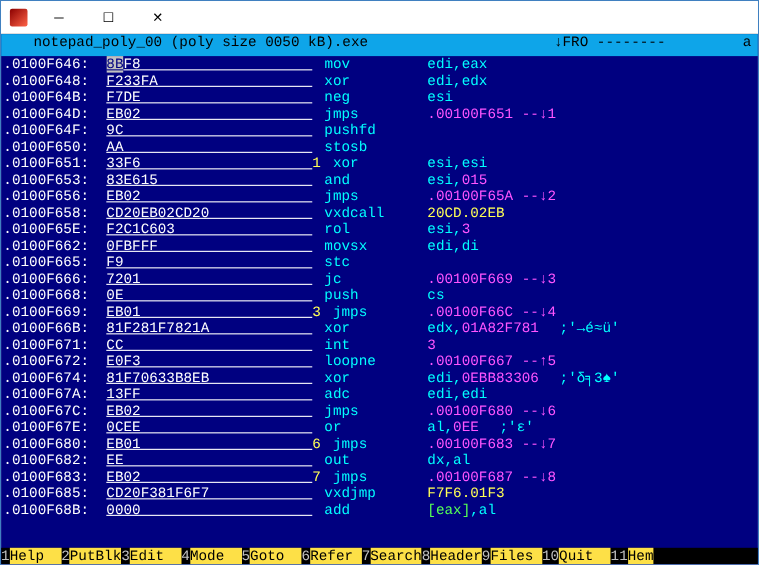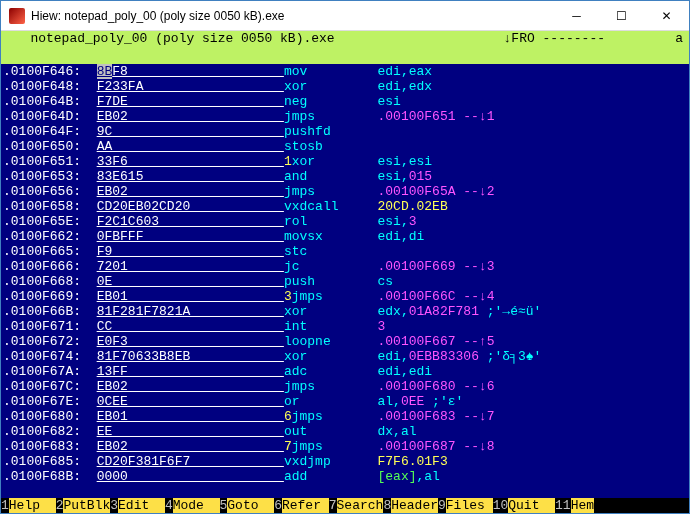--- a/index.html
+++ b/index.html
@@ -4,44 +4,43 @@
 <style>
 * { margin: 0; padding: 0; box-sizing: border-box; }
 body { font-family: Consolas, 'Courier New', monospace; font-size: 13px; background: #fff; width: 690px; height: 514px; overflow: hidden; }
 .window { width: 690px; height: 514px; border: 1px solid #4080c0; display: flex; flex-direction: column; }
 .titlebar { height: 30px; background: #fff; display: flex; align-items: center; padding-left: 8px; border-bottom: 1px solid #ddd; }
 .titlebar-icon { width: 16px; height: 16px; background: linear-gradient(135deg,#8b0000,#ff6347); margin-right: 6px; border-radius: 2px; }
 .titlebar-text { font-family: 'Segoe UI', sans-serif; font-size: 12px; color: #000; flex: 1; }
 .win-controls { display: flex; height: 100%; }
 .win-btn { width: 45px; height: 100%; display: flex; align-items: center; justify-content: center; font-family: 'Segoe UI', sans-serif; font-size: 12px; color: #000; }
 .content { flex: 1; background: #000080; color: #c0c0c0; display: flex; flex-direction: column; overflow: hidden; }
-.header-line { background: #bef264; color: #000; padding: 0 6px; white-space: pre; display: flex; line-height: 16px; height: 33px; }
+.header-line { background: #0ea5e9; color: #000; padding: 0 6px; white-space: pre; display: flex; line-height: 16px; height: 20px; }
 .header-name { flex: 1; }
 .header-right { color: #000; }
 .disasm { flex: 1; overflow: hidden; padding: 0 2px; }
 .row { white-space: pre; line-height: 15px; height: 15px; }
 .addr { color: #ffffff; }
 .hex { color: #ffffff; text-decoration: underline; }
-.mn { color: #00ffff; }
+.mn { color: #00ffff; margin-left: 11px; }
 .ops { color: #00ffff; }
 .mag { color: #ff55ff; }
 .yel { color: #ffff55; }
 .grn { color: #55ff55; }
 .cursor { background: #c0c0c0; color: #000080; text-decoration: underline; }
 .foot { height: 15px; background: #000; display: flex; line-height: 15px; }
 .fkey { color: #c0c0c0; }
 .flabel { background: #fde047; color: #000; display: inline-block; white-space: pre; }
 </style>
 </head>
 <body>
 
 <div class="window">
   <div class="titlebar">
     <div class="titlebar-icon"></div>
-    <div class="titlebar-text">Hiew: notepad_poly_00 (poly size 0050 kB).exe</div>
     <div class="win-controls">
       <div class="win-btn">─</div>
       <div class="win-btn">☐</div>
       <div class="win-btn close-btn">✕</div>
     </div>
   </div>
   <div class="content">
     <div class="header-line">
       <span class="header-name">   notepad_poly_00 (poly size 0050 kB).exe</span>
       <span class="header-right">↓FRO --------         a</span>

